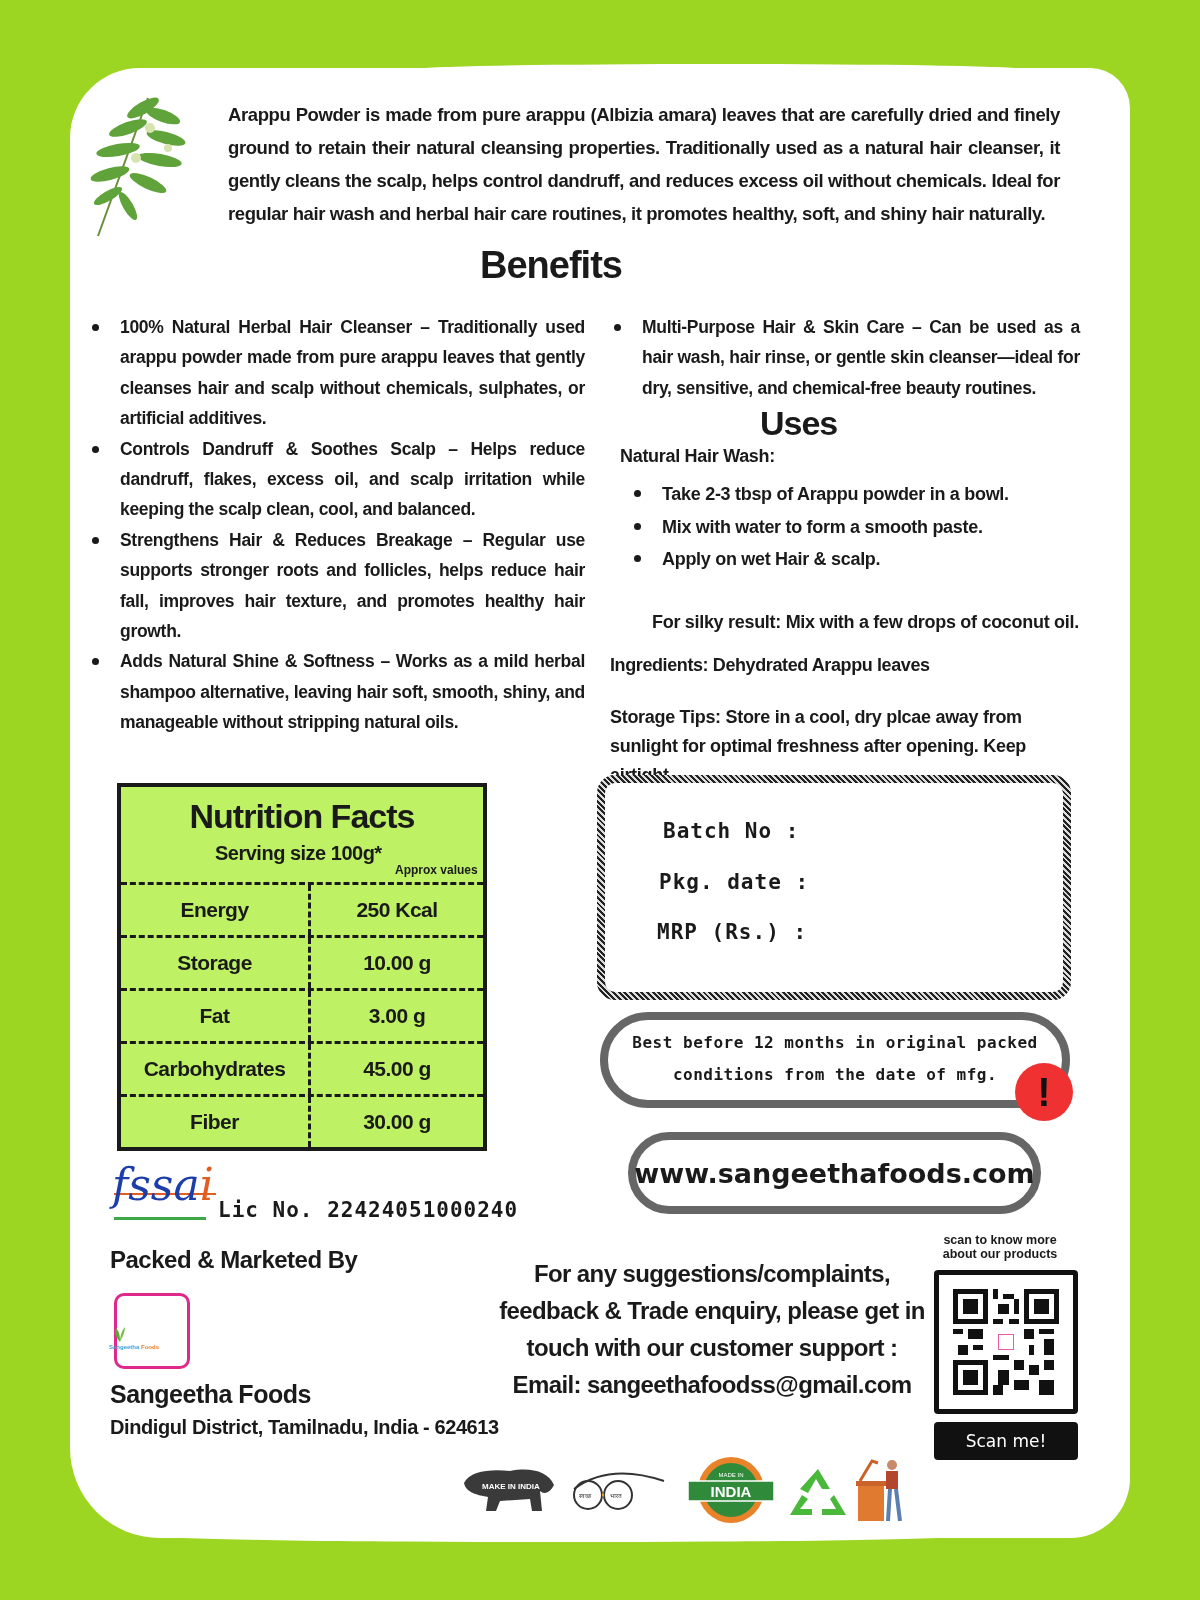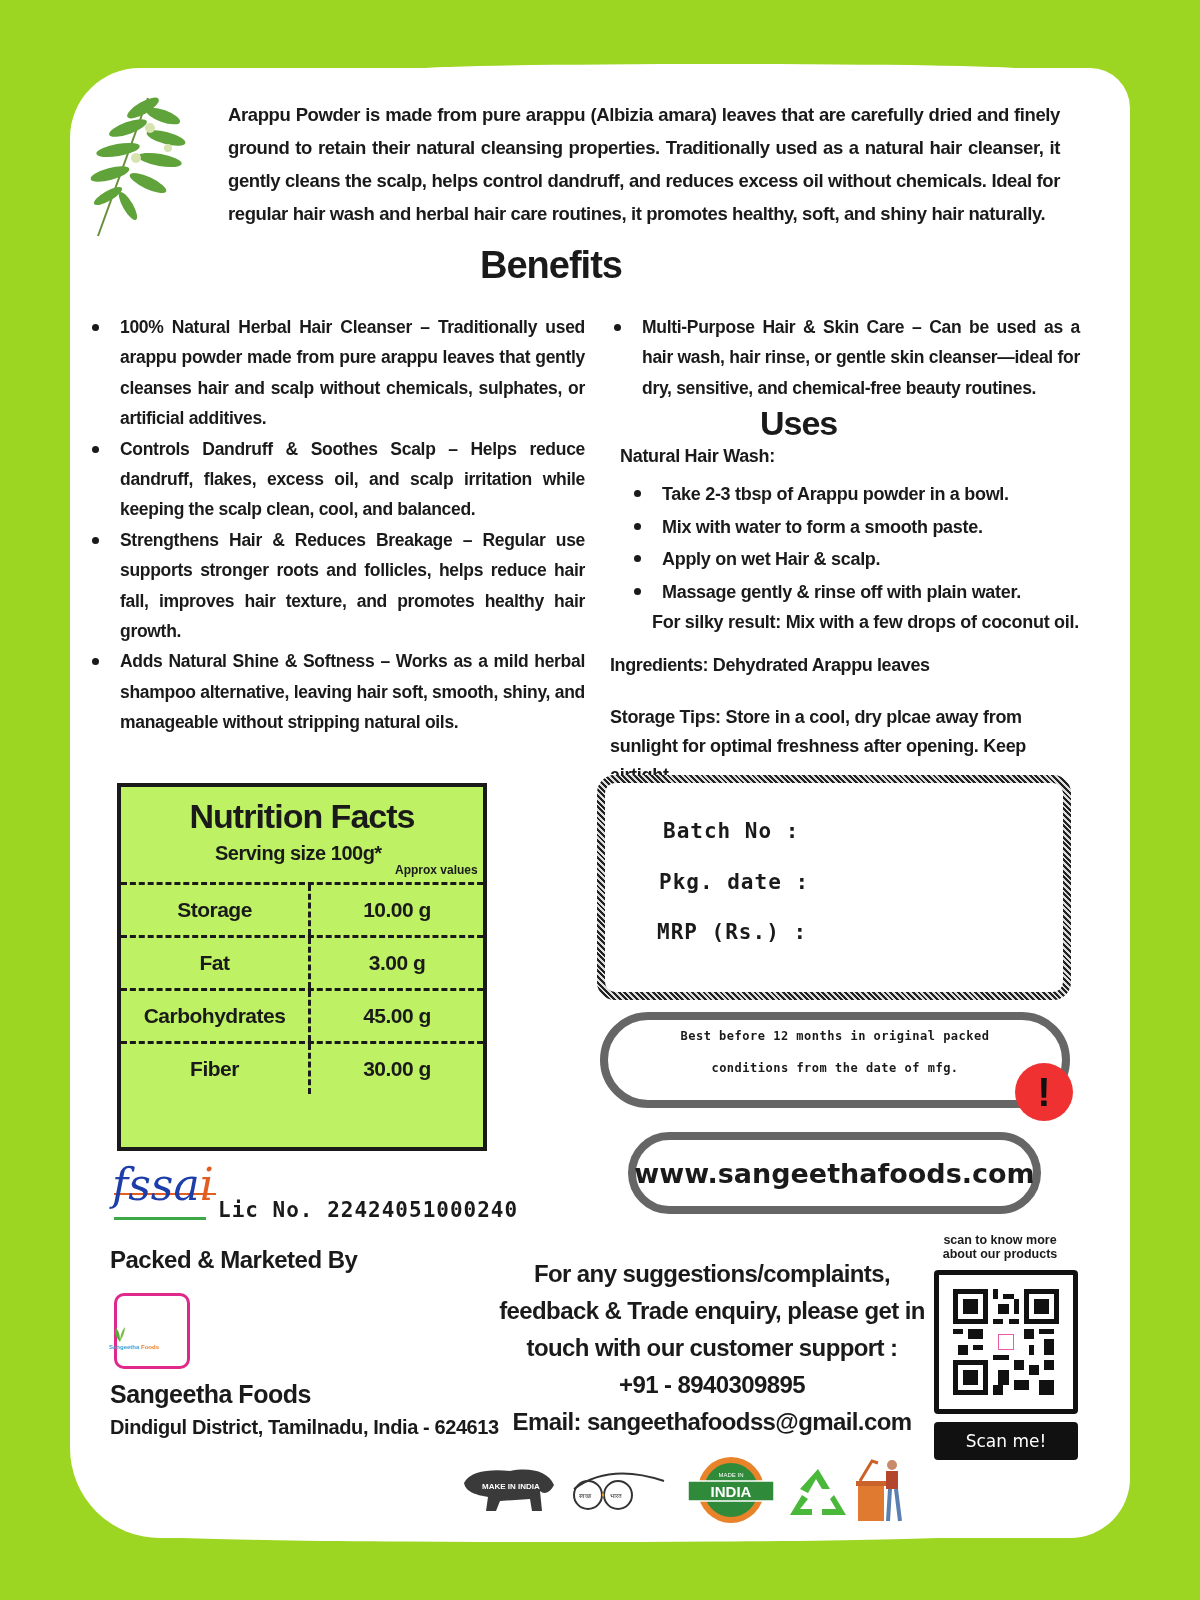--- a/index.html
+++ b/index.html
@@ -91,22 +91,22 @@
   .bf2 { left: 54px; top: 87px; }
   .bf3 { left: 52px; top: 137px; }
 
   
   .bestbefore {
     left: 600px; top: 1012px; width: 470px; height: 96px;
     border: 8px solid #666;
     border-radius: 48px;
     background: #fff;
     text-align: center;
-    font-family: "DejaVu Sans Mono", monospace; font-weight: bold; font-size: 12px;
-    line-height: 32px; padding-top: 0; letter-spacing: 0.5px;
+    font-family: "DejaVu Sans Mono", monospace; font-weight: bold; font-size: 16px;
+    line-height: 32px; padding-top: 7px; letter-spacing: 0.5px;
   }
   .alert-icon {
     left: 1015px; top: 1063px; width: 58px; height: 58px; border-radius: 50%;
     background: #ef3131; color: #111; font-size: 40px; font-weight: bold;
     display: flex; align-items: center; justify-content: center;
   }
   .website {
     left: 628px; top: 1132px; width: 413px; height: 82px;
     border: 8px solid #666; border-radius: 41px; background: #fff;
     display: flex; align-items: center; justify-content: center;
@@ -192,32 +192,35 @@
 <ul class="abs blist benefits-right">
   <li>Multi-Purpose Hair &amp; Skin Care – Can be used as a hair wash, hair rinse, or gentle skin cleanser—ideal for dry, sensitive, and chemical-free beauty routines.</li>
 </ul>
 
 <h2 class="abs heading uses-title">Uses</h2>
 <div class="abs uses-sub">Natural Hair Wash:</div>
 <ul class="abs blist uses-list">
   <li>Take 2-3 tbsp of Arappu powder in a bowl.</li>
   <li>Mix with water to form a smooth paste.</li>
   <li>Apply on wet Hair &amp; scalp.</li>
-  <li>Massage gently &amp; rinse off with plain water.</li>
 </ul>
 <div class="abs silky">For silky result: Mix with a few drops of coconut oil.</div>
 <div class="abs ingredients">Ingredients: Dehydrated Arappu leaves</div>
 <div class="abs storage">Storage Tips: Store in a cool, dry plcae away from sunlight for optimal freshness after opening.   Keep airtight.</div>
 
 <div class="abs nutrition">
   <div class="nut-title">Nutrition Facts</div>
   <div class="nut-serving">Serving size 100g*</div>
   <div class="nut-approx">Approx values</div>
   <div class="nut-rows">
     <div class="nut-row">
+      <div class="nut-label">Energy</div>
+      <div class="nut-value">250 Kcal</div>
+    </div>
+    <div class="nut-row">
       <div class="nut-label">Storage</div>
       <div class="nut-value">10.00 g</div>
     </div>
     <div class="nut-row">
       <div class="nut-label">Fat</div>
       <div class="nut-value">3.00 g</div>
     </div>
     <div class="nut-row">
       <div class="nut-label">Carbohydrates</div>
       <div class="nut-value">45.00 g</div>
@@ -260,21 +263,20 @@
 </div>
 <div class="abs company">Sangeetha Foods</div>
 <div class="abs address">
   <div>Dindigul District, Tamilnadu, India - 624613</div>
 </div>
 
 <div class="abs support">
   <div>For any suggestions/complaints,</div>
   <div>feedback &amp; Trade enquiry, please get in</div>
   <div>touch with our customer support :</div>
-  <div>+91 - 8940309895</div>
   <div>Email: sangeethafoodss@gmail.com</div>
 </div>
 
 <div class="abs qr-caption">
   <div>scan to know more</div>
   <div>about our products</div>
 </div>
 <div class="abs qr-frame">
   <svg class="qr-svg" viewBox="0 0 21 21" shape-rendering="crispEdges">
     <g fill="#111">

